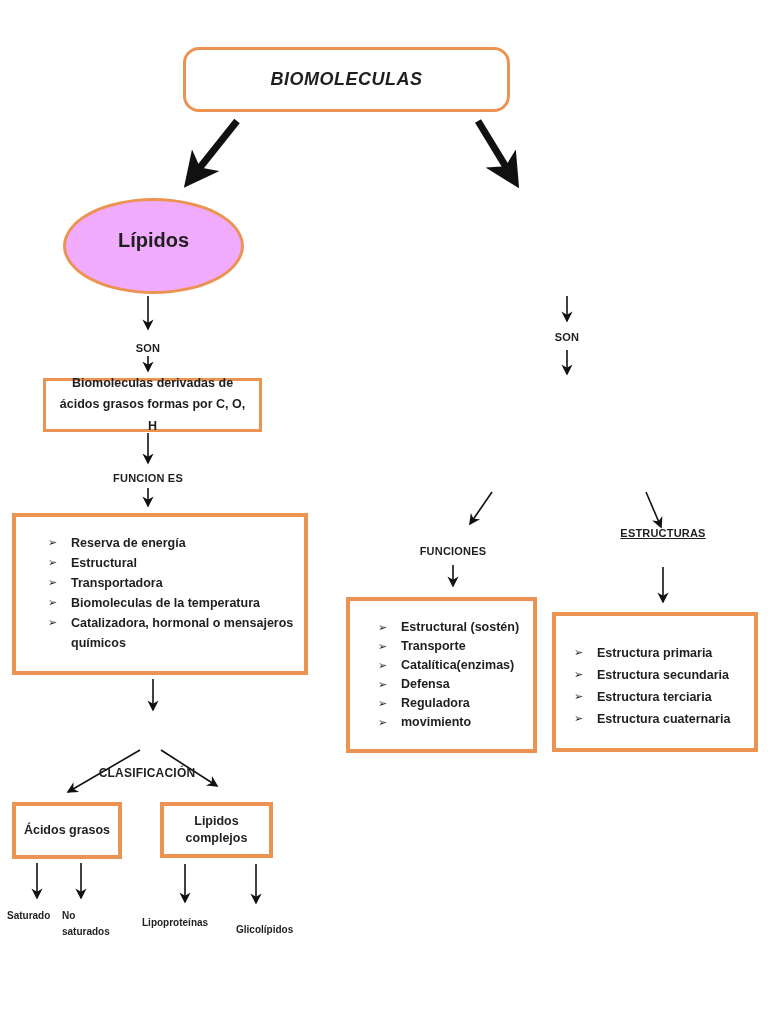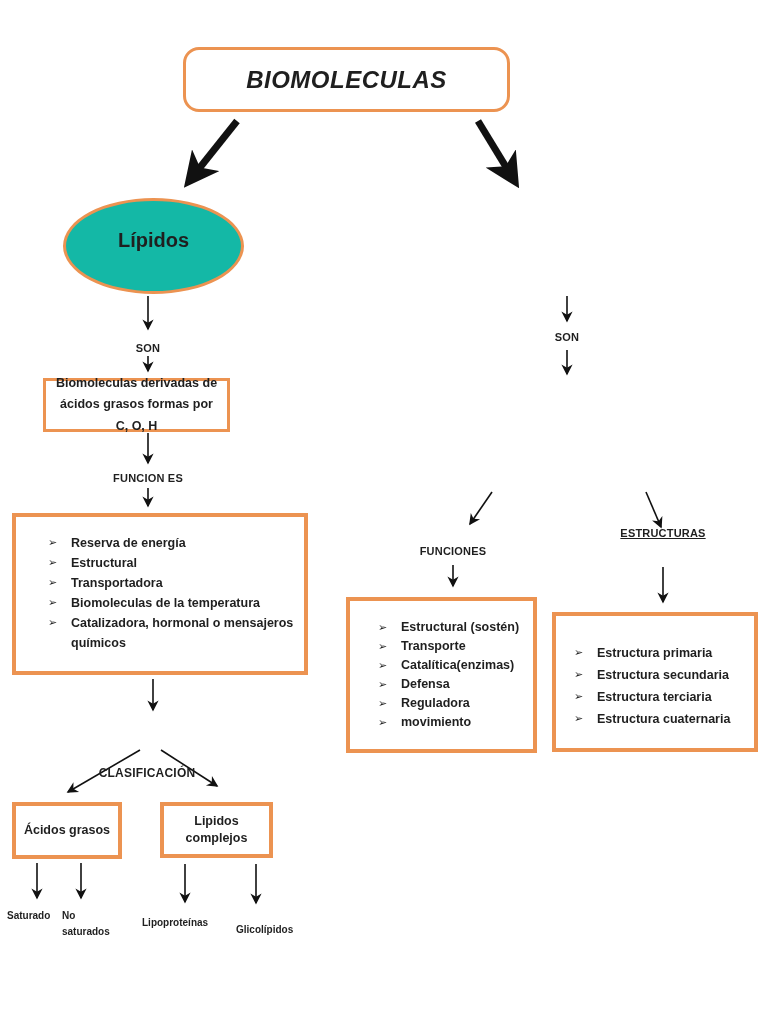--- a/index.html
+++ b/index.html
@@ -7,37 +7,37 @@
     position:relative;width:768px;height:1024px;background:#ffffff;overflow:hidden;
     font-family:"Liberation Sans","DejaVu Sans",sans-serif;color:#1f1f1f;
   }
   #arrow-layer{position:absolute;left:0;top:0;width:768px;height:1024px;pointer-events:none;}
   .node-box{
     position:absolute;background:#fff;border:3px solid #EC9351;box-sizing:border-box;
     display:flex;align-items:center;justify-content:center;text-align:center;
   }
   #title-box{
     left:183px;top:47px;width:327px;height:65px;border-radius:16px;
-    font-size:24px;font-weight:bold;font-style:italic;letter-spacing:.5px;
+    font-size:18px;font-weight:bold;font-style:italic;letter-spacing:.5px;
   }
   .ellipse{
-    position:absolute;border:3px solid #EC9351;border-radius:50%;background:#14b8a6;
+    position:absolute;border:3px solid #EC9351;border-radius:50%;background:#f0abfc;
     display:flex;align-items:center;justify-content:center;
     font-size:20px;font-weight:bold;
   }
   #lipidos-ellipse{left:63px;top:198px;width:175px;height:90px;}
   #proteinas-ellipse{left:477px;top:198px;width:180px;height:92px;}
   .ellipse span{position:relative;top:-6px;}
   .small-label{
     position:absolute;font-size:11px;font-weight:bold;text-align:center;letter-spacing:.2px;
   }
   .def-box{
     font-size:12.5px;font-weight:bold;line-height:1.75;padding:4px 8px;
   }
-  #lipidos-def{left:43px;top:378px;width:187px;height:54px;line-height:1.7;}
+  #lipidos-def{left:43px;top:378px;width:219px;height:54px;line-height:1.7;}
   #proteinas-def{left:467px;top:388px;width:221px;height:100px;}
   .list-box{
     position:absolute;background:#fff;border:4px solid #EC9351;box-sizing:border-box;
     font-size:12.5px;font-weight:bold;
   }
   #lipidos-func-box{left:12px;top:513px;width:296px;height:162px;padding:16px 8px 0 32px;}
   #prot-func-box{left:346px;top:597px;width:191px;height:156px;padding:17px 4px 0 28px;}
   #prot-estr-box{left:552px;top:612px;width:206px;height:140px;padding:26px 4px 0 18px;}
   ul.blist{list-style:none;margin:0;padding:0;}
   ul.blist li{display:flex;align-items:flex-start;}

